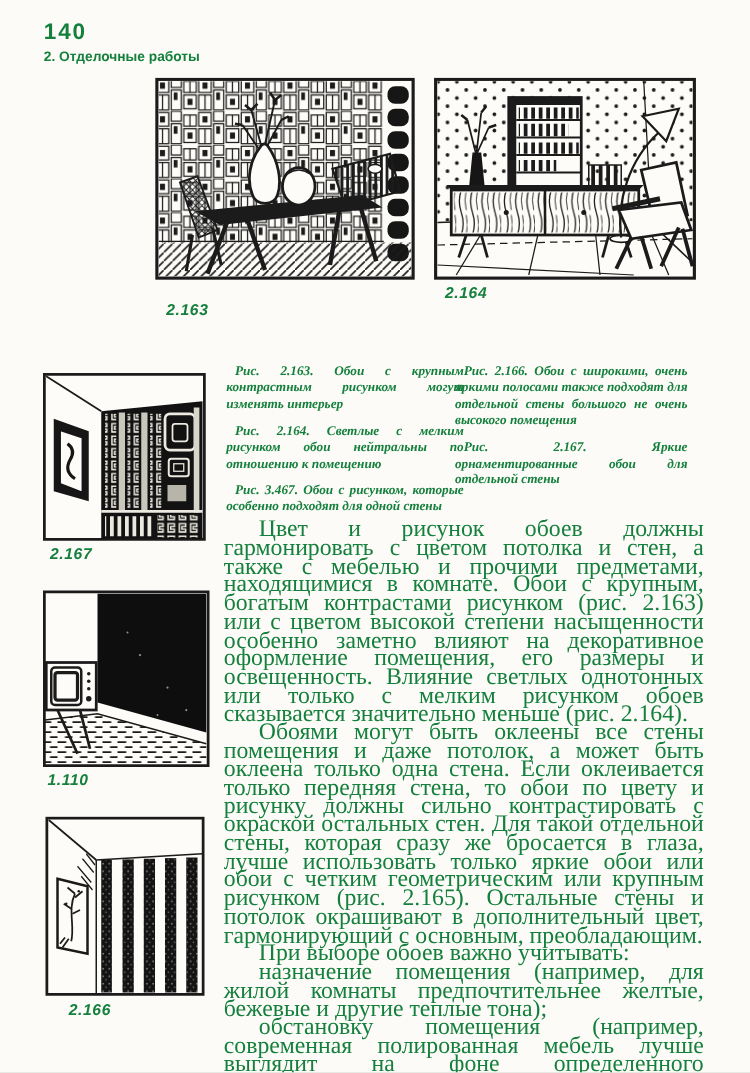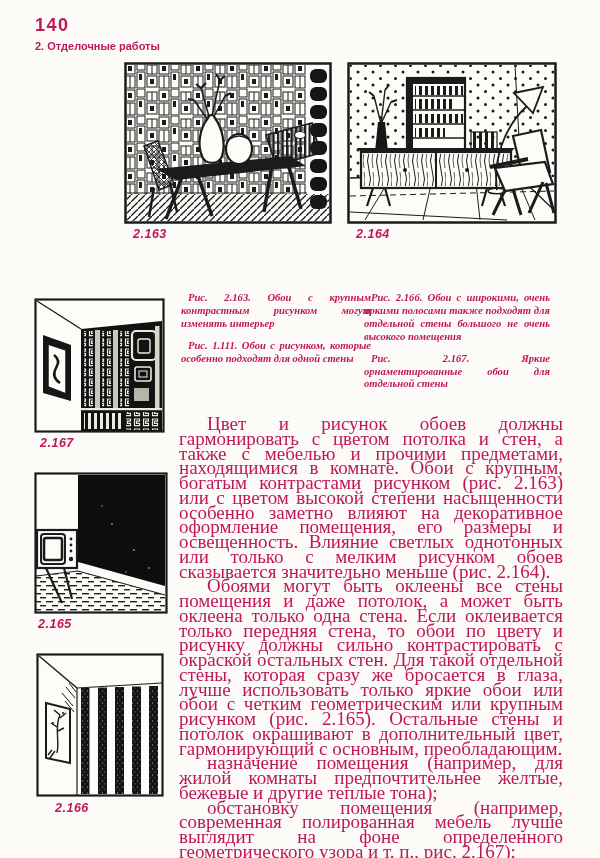--- a/index.html
+++ b/index.html
@@ -1,19 +1,19 @@
 <!DOCTYPE html>
 <html><head>
 <meta charset="utf-8">
 <style>
   * { margin:0; padding:0; box-sizing:border-box; }
   html,body { background:#d9d9d6; }
   .page {
     position:relative; width:600px; height:858px; margin:0 auto;
-    background:#fcfbf7; color:#be185d; overflow:hidden;
+    background:#fcfbf7; color:#15803d; overflow:hidden;
     font-family:"Liberation Serif", serif;
   }
   .abs { position:absolute; }
   .pageno {
     left:35px; top:15px;
     font-family:"Liberation Sans", sans-serif; font-weight:bold;
     font-size:18px; letter-spacing:1.5px;
   }
   .section {
     left:35px; top:40px; width:130px;
@@ -106,21 +106,21 @@
         <path d="M77,26 L86,58 M96,18 L87,58 M101,34 L88,58 M70,38 L85,60" stroke="#1b1b1b" stroke-width="1.5" fill="none"></path>
         <path d="M77,26 l-5,-4 m5,4 l5,-5 M96,18 l-4,-6 m4,6 l5,-4 M101,34 l6,-3 M70,38 l-6,-1" stroke="#1b1b1b" stroke-width="2" fill="none"></path>
         <path d="M84,56 C76,66 73,82 78,94 C81,103 95,103 98,94 C102,82 98,66 91,56 C89,52 86,52 84,56 Z" fill="#fdfcf8" stroke="#1b1b1b" stroke-width="2.2"></path>
       </g>
       <g>
         <ellipse cx="115" cy="87" rx="13" ry="15" fill="#fdfcf8" stroke="#1b1b1b" stroke-width="2.2"></ellipse>
         <path d="M106,77 q9,-6 18,0" fill="none" stroke="#1b1b1b" stroke-width="1.3"></path>
       </g>
     </svg>
   </div>
-  <div class="figlabel" style="left:133px; top:227px;">2.163</div>
+  <div class="figlabel" style="left:133px; top:241px;">2.163</div>
 
   <div class="abs" style="left:347px; top:62px;">
     <svg width="210" height="162" viewBox="0 0 210 162">
       <defs>
         <pattern id="dots164" width="15" height="13" patternUnits="userSpaceOnUse">
           <circle cx="3.5" cy="3.5" r="1.5" fill="#1b1b1b"></circle>
           <circle cx="11" cy="10" r="1.5" fill="#1b1b1b"></circle>
         </pattern>
         <pattern id="books164" width="6" height="16" patternUnits="userSpaceOnUse">
           <rect width="3" height="16" fill="#1b1b1b"></rect>
@@ -254,21 +254,21 @@
         <rect x="10" y="66" width="18" height="22" rx="2" fill="#fdfcf8" stroke="#1b1b1b" stroke-width="2.6"></rect>
         <circle cx="37" cy="67" r="1.4" fill="#1b1b1b"></circle>
         <circle cx="37" cy="73" r="1.4" fill="#1b1b1b"></circle>
         <circle cx="37" cy="79" r="1.4" fill="#1b1b1b"></circle>
         <circle cx="37" cy="87" r="2.2" fill="#1b1b1b"></circle>
         <line x1="12" y1="96" x2="28" y2="131" stroke="#1b1b1b" stroke-width="2.2"></line>
         <line x1="30" y1="96" x2="38" y2="127" stroke="#1b1b1b" stroke-width="2.2"></line>
       </g>
     </svg>
   </div>
-  <div class="figlabel" style="left:38px; top:617px;">2.165</div>
+  <div class="figlabel" style="left:38px; top:617px;">1.110</div>
 
   <div class="abs" style="left:36px; top:653px;">
     <svg width="128" height="144" viewBox="0 0 128 144">
       <defs>
         <pattern id="speck166" width="5" height="6" patternUnits="userSpaceOnUse">
           <rect width="5" height="6" fill="#141414"></rect>
           <circle cx="1.5" cy="2" r="0.7" fill="#fdfcf8" opacity="0.5"></circle>
           <circle cx="3.8" cy="4.8" r="0.6" fill="#fdfcf8" opacity="0.4"></circle>
         </pattern>
       </defs>
@@ -292,27 +292,29 @@
         <path d="M24,62 l-6,-5 M24,65 l6,-5 M21,74 l-6,-4 M22,78 l6,-3 M16,97 l-4,5 M19,98 l-5,7" fill="none" stroke="#1b1b1b" stroke-width="1.4"></path>
         <circle cx="27" cy="60" r="1" fill="#1b1b1b"></circle>
         <circle cx="17" cy="70" r="1" fill="#1b1b1b"></circle>
       </g>
     </svg>
   </div>
   <div class="figlabel" style="left:55px; top:801px;">2.166</div>
 
   <div class="capcol" style="left:181px; top:292px; width:190px;">
     <p>Рис. 2.163. Обои с крупным контрастным рисунком могут изменять интерьер</p>
-    <p>Рис. 1.111. Обои с рисунком, которые особенно подходят для одной стены</p>
+    <p>Рис. 2.164. Светлые с мелким рисунком обои нейтральны по отношению к помещению</p>
+    <p>Рис. 3.467. Обои с рисунком, которые особенно подходят для одной стены</p>
   </div>
   <div class="capcol" style="left:364px; top:292px; width:186px;">
     <p>Рис. 2.166. Обои с широкими, очень яркими полосами также подходят для отдельной стены большого не очень высокого помещения</p>
     <p>Рис. 2.167. Яркие орнаментированные обои для отдельной стены</p>
   </div>
 
   <div class="bodytext">
     <p>Цвет и рисунок обоев должны гармонировать с цветом потолка и стен, а также с мебелью и прочими предметами, находящимися в комнате. Обои с крупным, богатым контрастами рисунком (рис. 2.163) или с цветом высокой степени насыщенности особенно заметно влияют на декоративное оформление помещения, его размеры и освещенность. Влияние светлых однотонных или только с мелким рисунком обоев сказывается значительно меньше (рис. 2.164).</p>
     <p>Обоями могут быть оклеены все стены помещения и даже потолок, а может быть оклеена только одна стена. Если оклеивается только передняя стена, то обои по цвету и рисунку должны сильно контрастировать с окраской остальных стен. Для такой отдельной стены, которая сразу же бросается в глаза, лучше использовать только яркие обои или обои с четким геометрическим или крупным рисунком (рис. 2.165). Остальные стены и потолок окрашивают в дополнительный цвет, гармонирующий с основным, преобладающим.</p>
+    <p>При выборе обоев важно учитывать:</p>
     <p>назначение помещения (например, для жилой комнаты предпочтительнее желтые, бежевые и другие теплые тона);</p>
     <p>обстановку помещения (например, современная полированная мебель лучше выглядит на фоне определенного геометрического узора и т. п., рис. 2.167);</p>
   </div>
 
 </div>
 
 </body></html>

